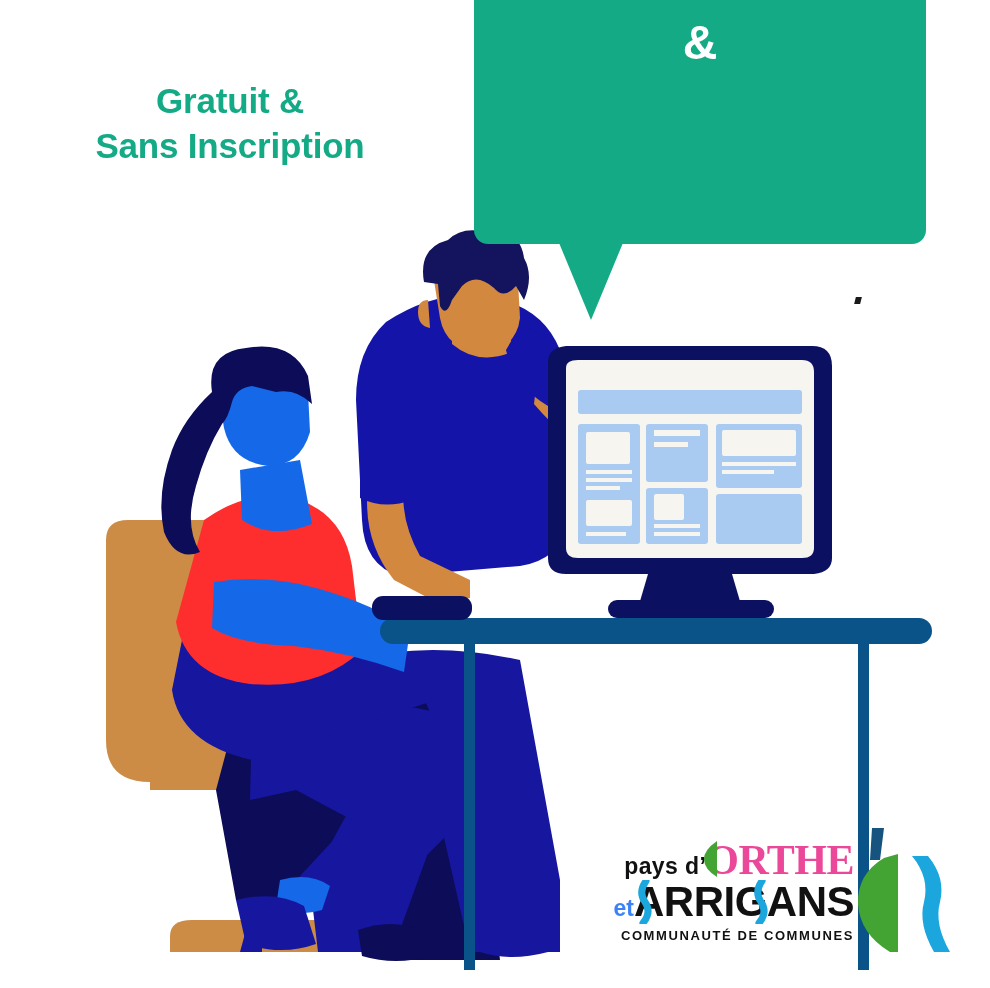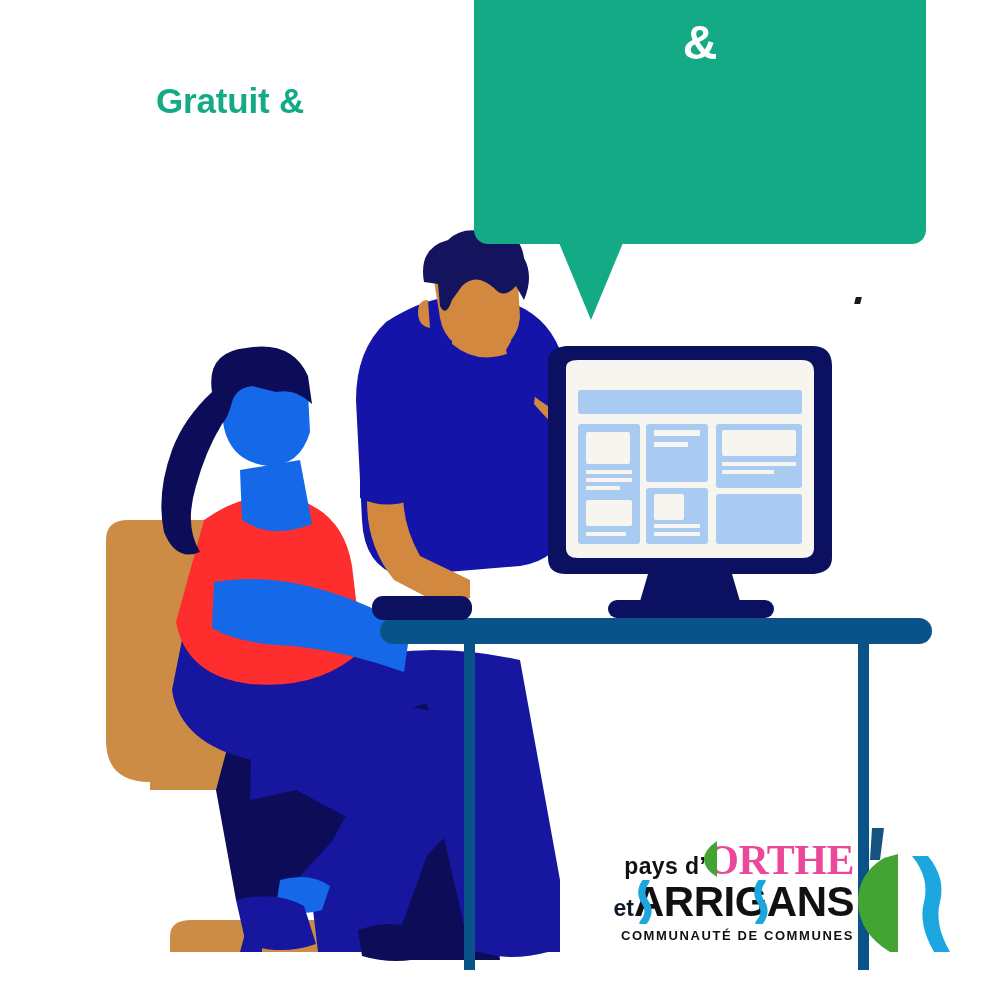--- a/index.html
+++ b/index.html
@@ -119,21 +119,21 @@
     position: absolute;
     left: 0; top: 46px;
     width: 258px;
     text-align: right;
     white-space: nowrap;
   }
   .logo-et {
     font-family: "Liberation Sans", sans-serif;
     font-weight: bold;
     font-size: 23px;
-    color: #0f172a;
+    color: #3b82f6;
   }
   .logo-arrigans {
     font-family: "Liberation Sans", sans-serif;
     font-weight: bold;
     font-size: 42px;
     letter-spacing: -0.5px;
     color: #111111;
     margin-top: 20px;
   }
   .logo-row3 {
@@ -286,20 +286,21 @@
       </g>
 
       <g>
         <rect x="372" y="596" width="100" height="24" rx="11" fill="#0C1060"></rect>
       </g>
     </svg>
   </div>
 
   <div id="headline">
     <span class="hl-line">Gratuit &amp;</span>
+    <span class="hl-line">Sans Inscription</span>
   </div>
 
   <div id="bubble">
     <span class="bub-line">&amp;</span>
   </div>
   <div id="bubble-tail"></div>
 
   <div id="speck"></div>
 
   <div id="logo">

